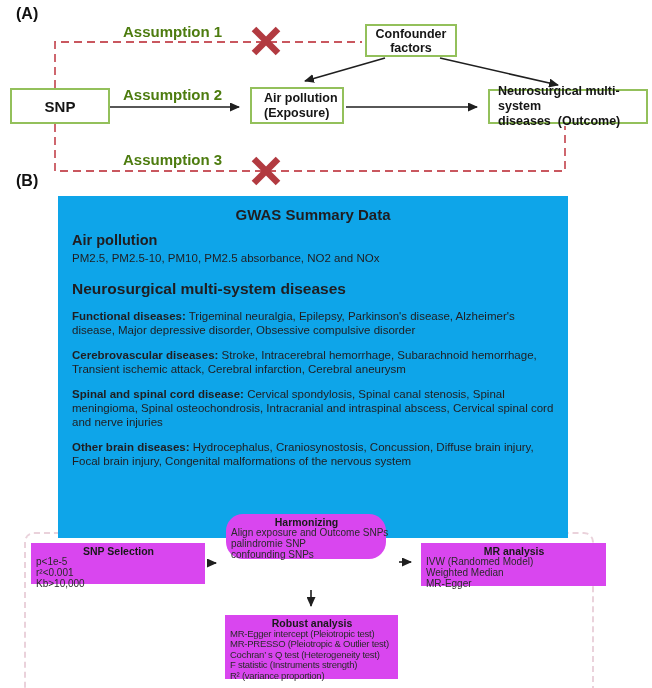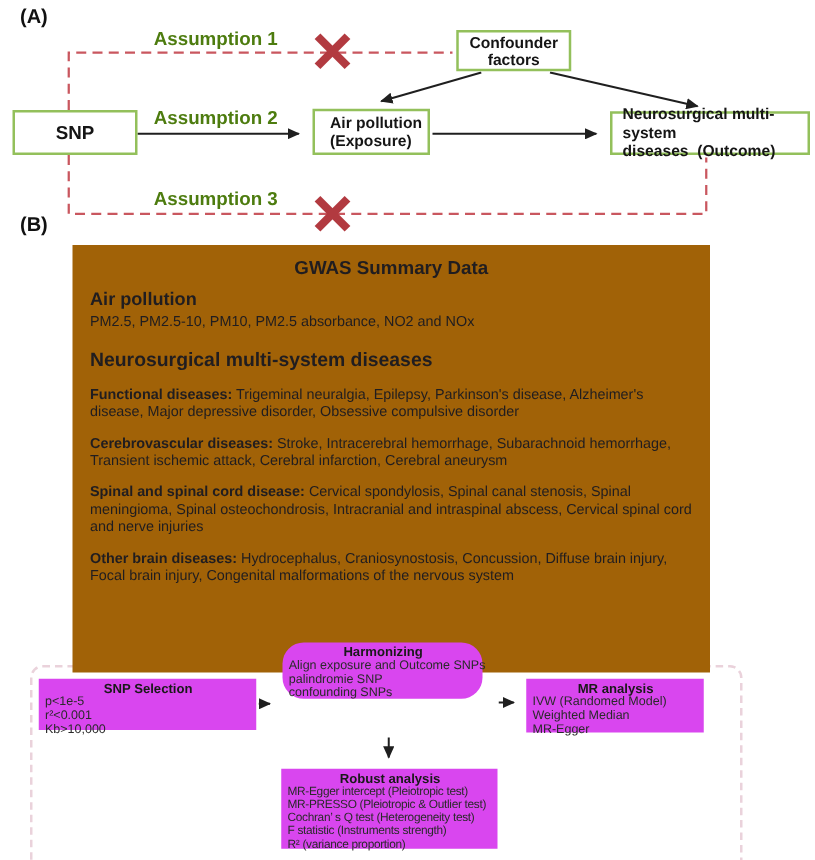--- a/index.html
+++ b/index.html
@@ -14,39 +14,39 @@
     position:absolute;background:#fff;border:2px solid #93c05b;z-index:2;
     display:flex;flex-direction:column;justify-content:center;box-sizing:border-box;
     font-weight:bold;color:#151515;
   }
   .node span{white-space:pre-wrap;}
   #node-snp{left:10px;top:88px;width:100px;height:36px;font-size:15px;align-items:center;text-align:center;}
   #node-confounder{left:365px;top:24px;width:92px;height:33px;font-size:12.5px;line-height:14px;align-items:center;text-align:center;}
   #node-exposure{left:250px;top:87px;width:94px;height:37px;font-size:12.5px;line-height:15px;padding-left:12px;}
   #node-outcome{left:488px;top:89px;width:160px;height:35px;font-size:12.5px;line-height:15px;padding-left:8px;}
   #gwas-box{
-    position:absolute;left:58px;top:196px;width:510px;height:342px;background:#a16207;
+    position:absolute;left:58px;top:196px;width:510px;height:342px;background:#0ea5e9;
     z-index:2;box-sizing:border-box;padding:8px 14px;color:#201d20;
   }
   .gwas-title{text-align:center;font-size:15px;font-weight:bold;margin:2px 0 9px 0;}
   .gwas-h1{font-size:14.5px;font-weight:bold;}
   .gwas-body{font-size:11.5px;line-height:14px;margin-top:3px;}
   .gwas-h2{font-size:15.5px;font-weight:bold;margin-top:15px;}
   .gwas-p{font-size:11.5px;line-height:14px;margin:11px 0 0 0;}
   .gwas-p b{font-weight:bold;}
   #flow-container{
     position:absolute;left:24px;top:532px;width:570px;height:170px;
     border:2px dashed #ead2db;border-radius:10px;box-sizing:border-box;z-index:1;
   }
   .fbox{position:absolute;background:#d946ef;z-index:2;box-sizing:border-box;padding:2px 4px 2px 5px;}
   .fbox .ft{text-align:center;font-weight:bold;font-size:10.5px;line-height:12px;color:#191919;}
   .fbox .fl{font-size:10px;line-height:10.8px;color:#2a2a2a;white-space:nowrap;}
   #box-snp-selection{left:31px;top:543px;width:174px;height:41px;}
   #box-harmonizing{left:226px;top:514px;width:160px;height:45px;border-radius:17px;}
-  #box-mr-analysis{left:421px;top:543px;width:142px;height:43px;}
+  #box-mr-analysis{left:421px;top:543px;width:185px;height:43px;}
   #box-robust{left:225px;top:615px;width:173px;height:64px;}
   #box-robust .fl{font-size:9.5px;letter-spacing:-0.25px;line-height:10.4px;}
 </style>
 </head>
 <body>
 
 <div id="canvas">
 
   <svg id="connector-svg" width="652" height="688" viewBox="0 0 652 688">
     <defs>

